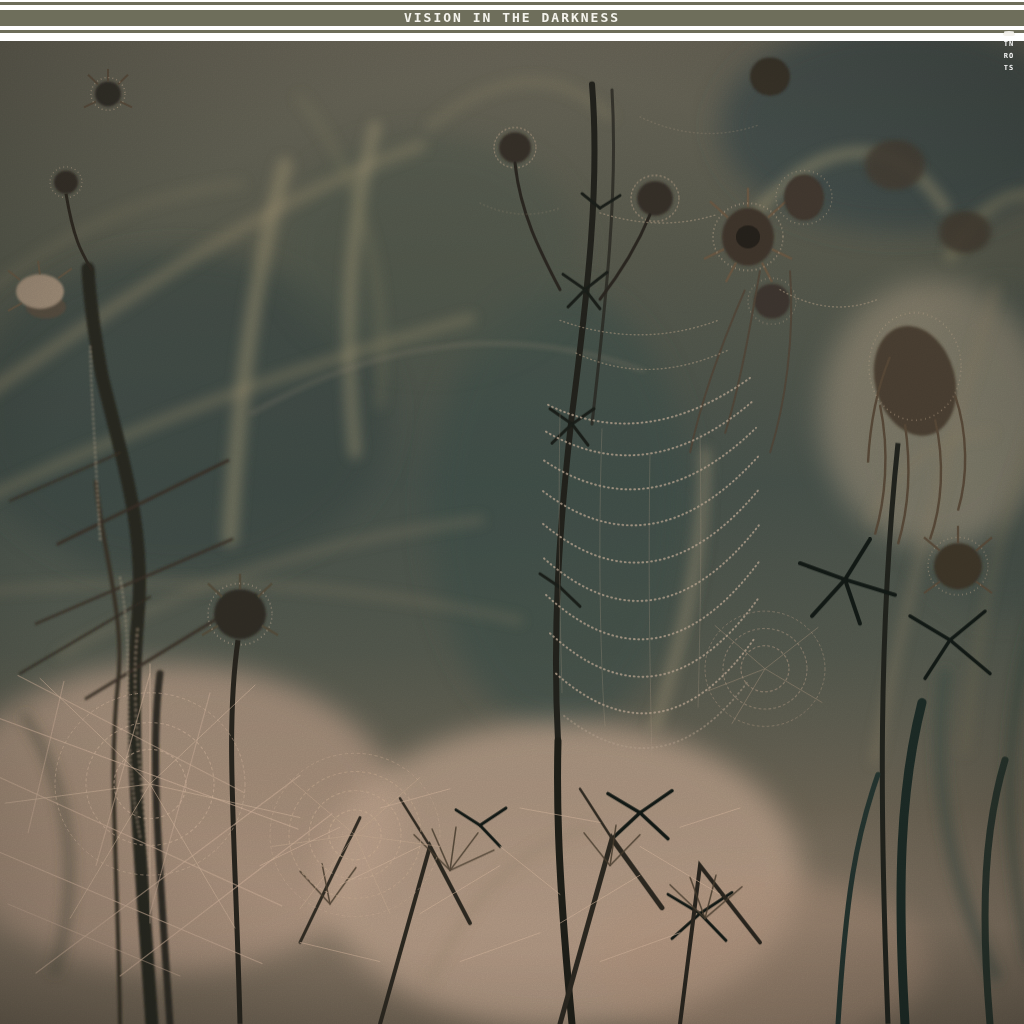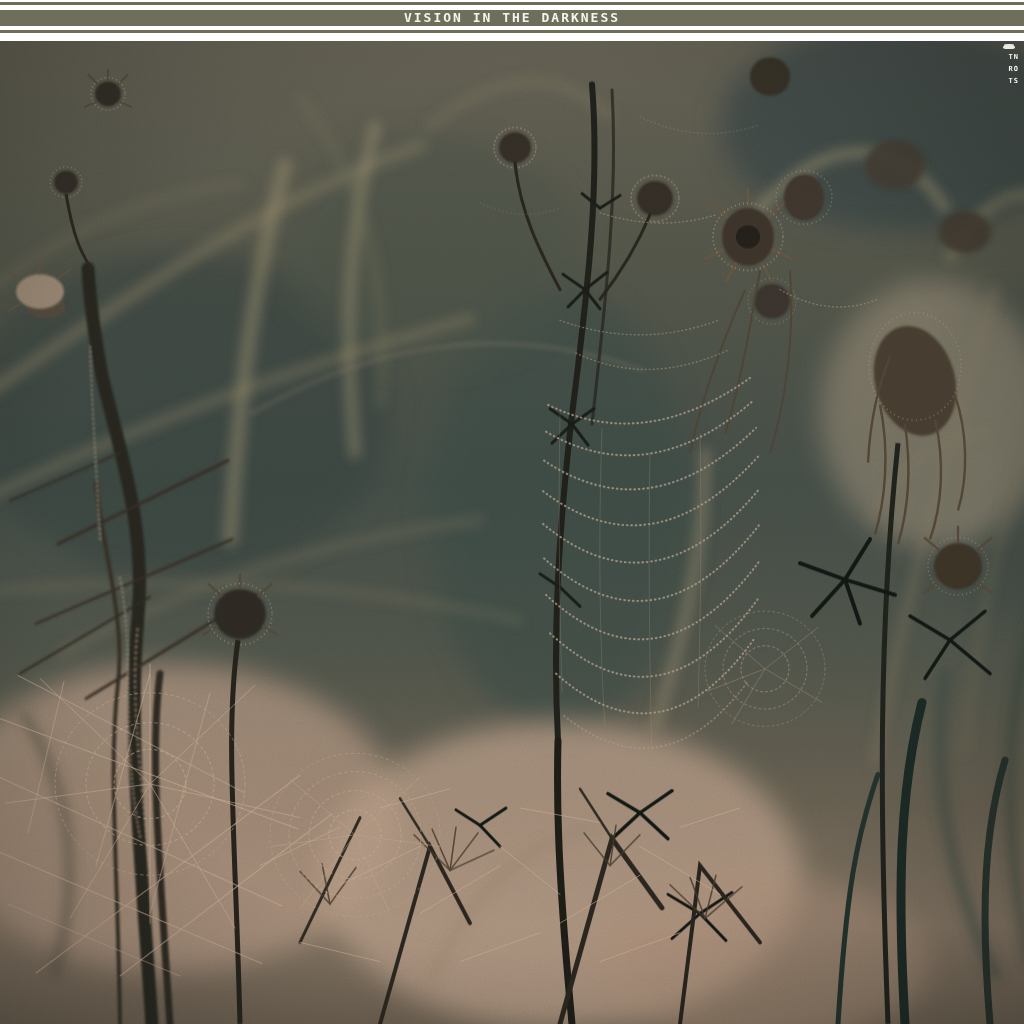--- a/index.html
+++ b/index.html
@@ -14,21 +14,21 @@
   .stripe{height:3px;background:#6d6d5a;}
   .title-band{height:16px;background:#6e6e5b;display:flex;align-items:center;justify-content:center;}
   .title-band span{
      font-size:13px;font-weight:bold;letter-spacing:2px;color:#f4f3ec;
      font-family:"DejaVu Sans Mono","Liberation Mono",monospace;line-height:16px;
      transform:scaleY(.92);}
   
   #photo{position:absolute;top:41px;left:0;width:1024px;height:983px;}
   #photo svg{display:block;}
   
-  #watermark{position:absolute;top:45px;right:5px;width:20px;text-align:right;opacity:.95;}
+  #watermark{position:absolute;top:32px;right:5px;width:20px;text-align:center;opacity:.95;}
   #wm-icon{width:12px;height:4px;background:#f5f3ee;border-radius:50% 50% 40% 40%;margin:0 auto 2px auto;
            box-shadow:0 -2px 0 -1px #f5f3ee;}
   .wm-line{font-size:7px;font-weight:bold;color:#ffffff;line-height:12px;letter-spacing:1px;
            font-family:"DejaVu Sans Mono","Liberation Mono",monospace;}
 </style>
 </head>
 <body>
 
 <div id="page">
 

